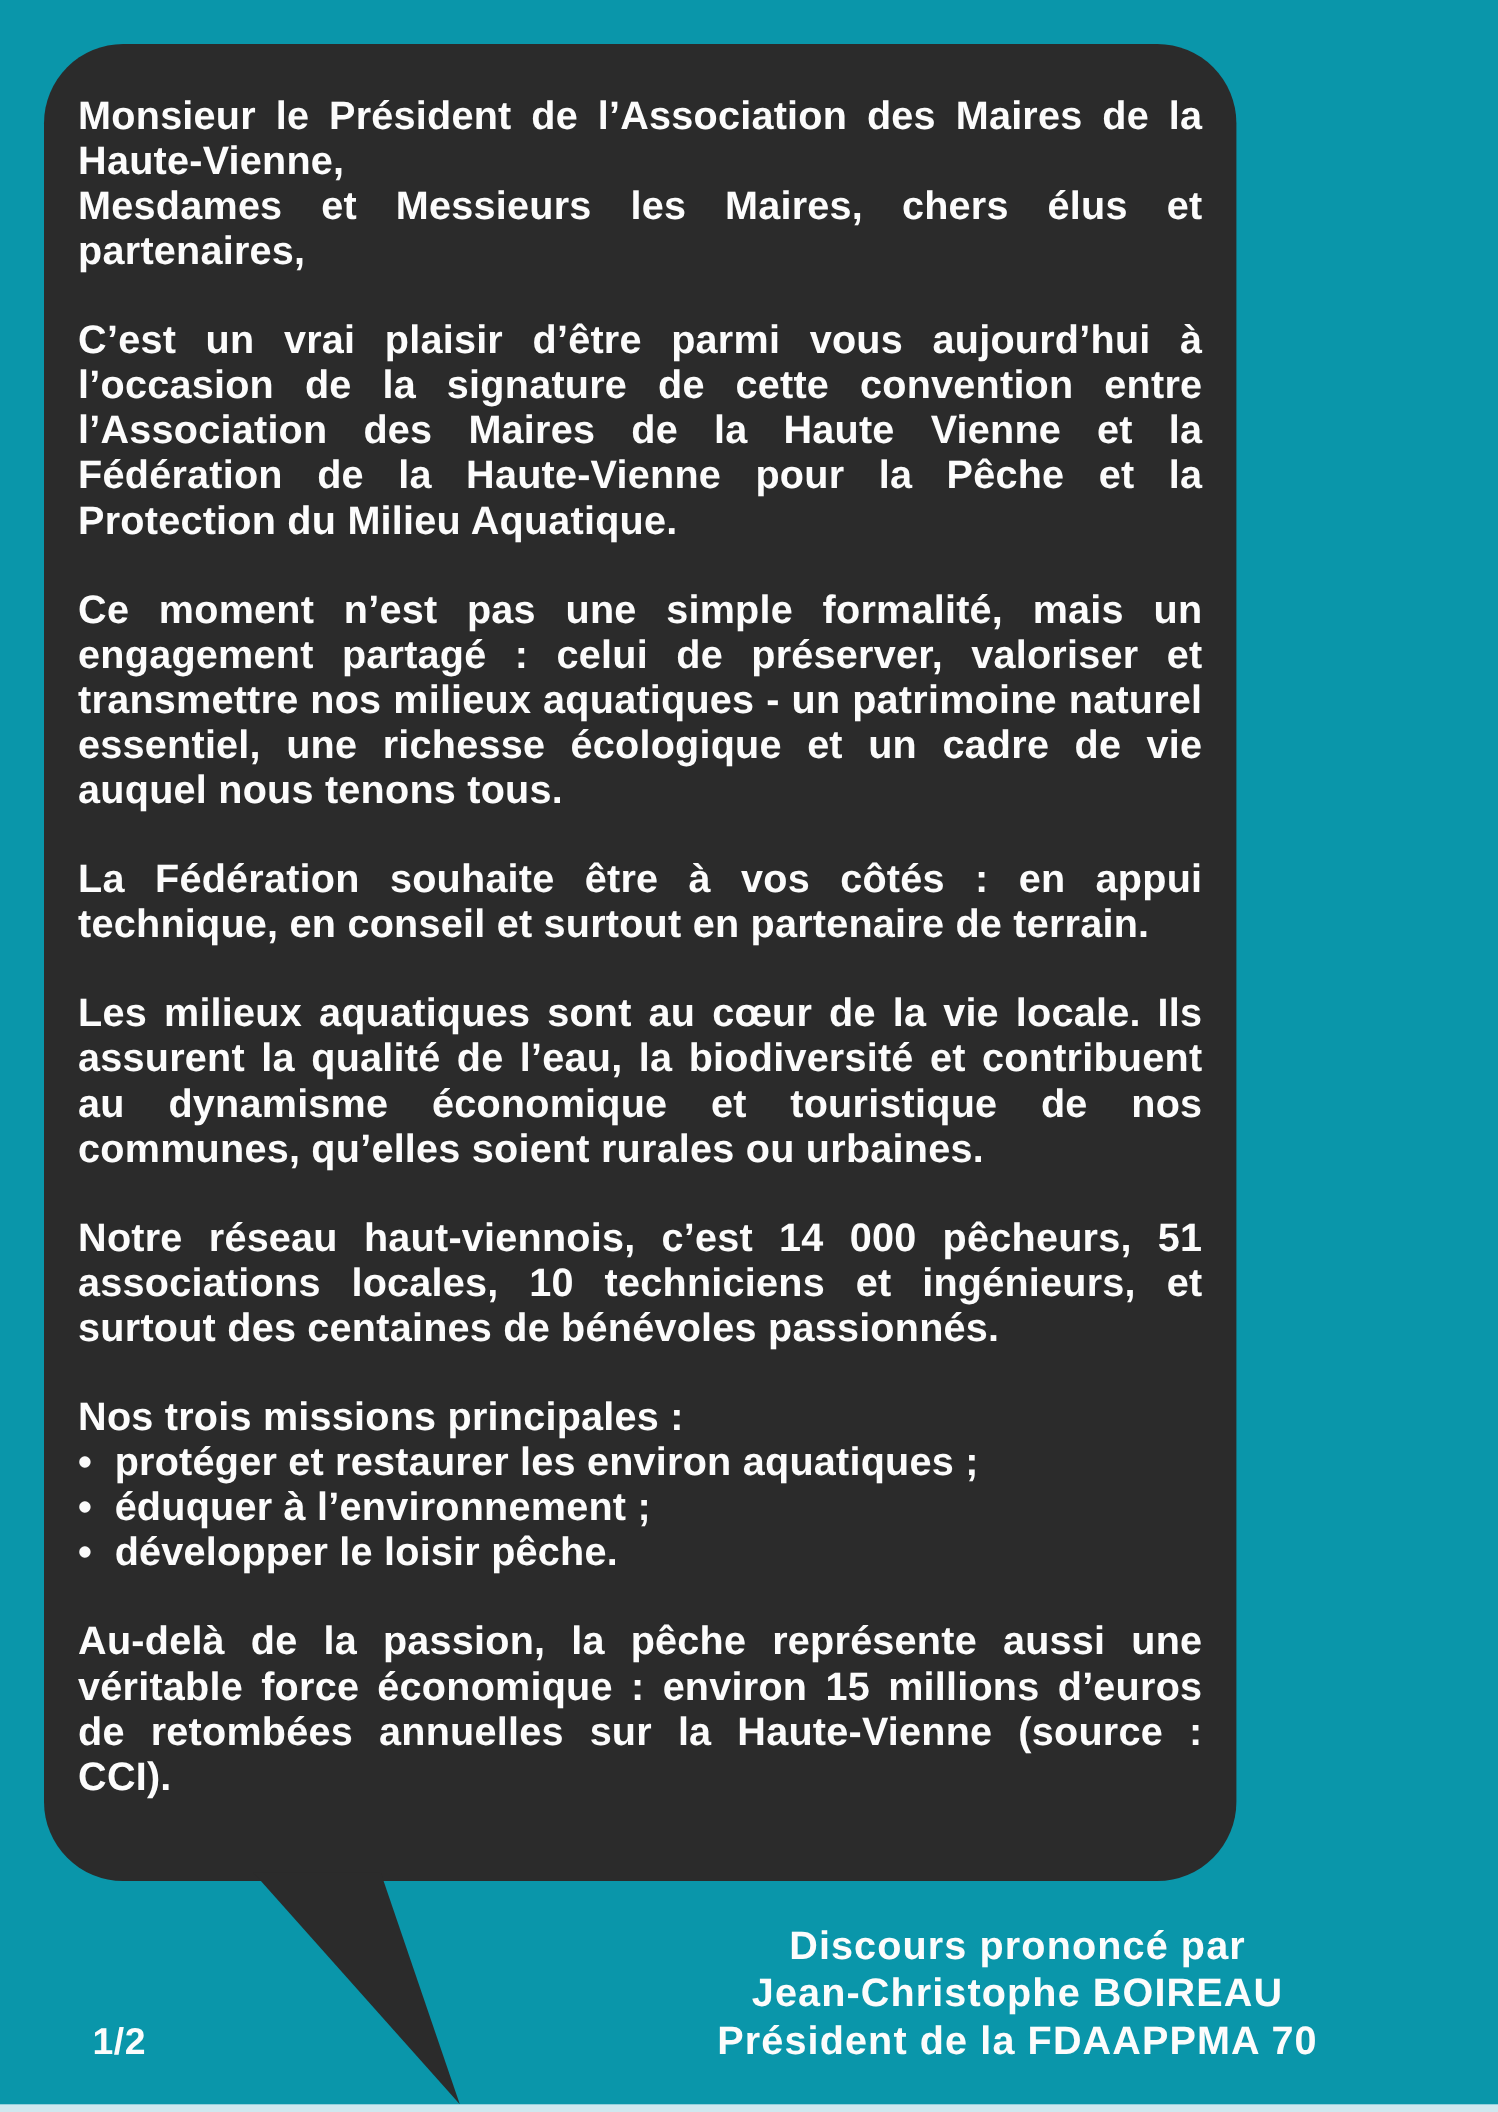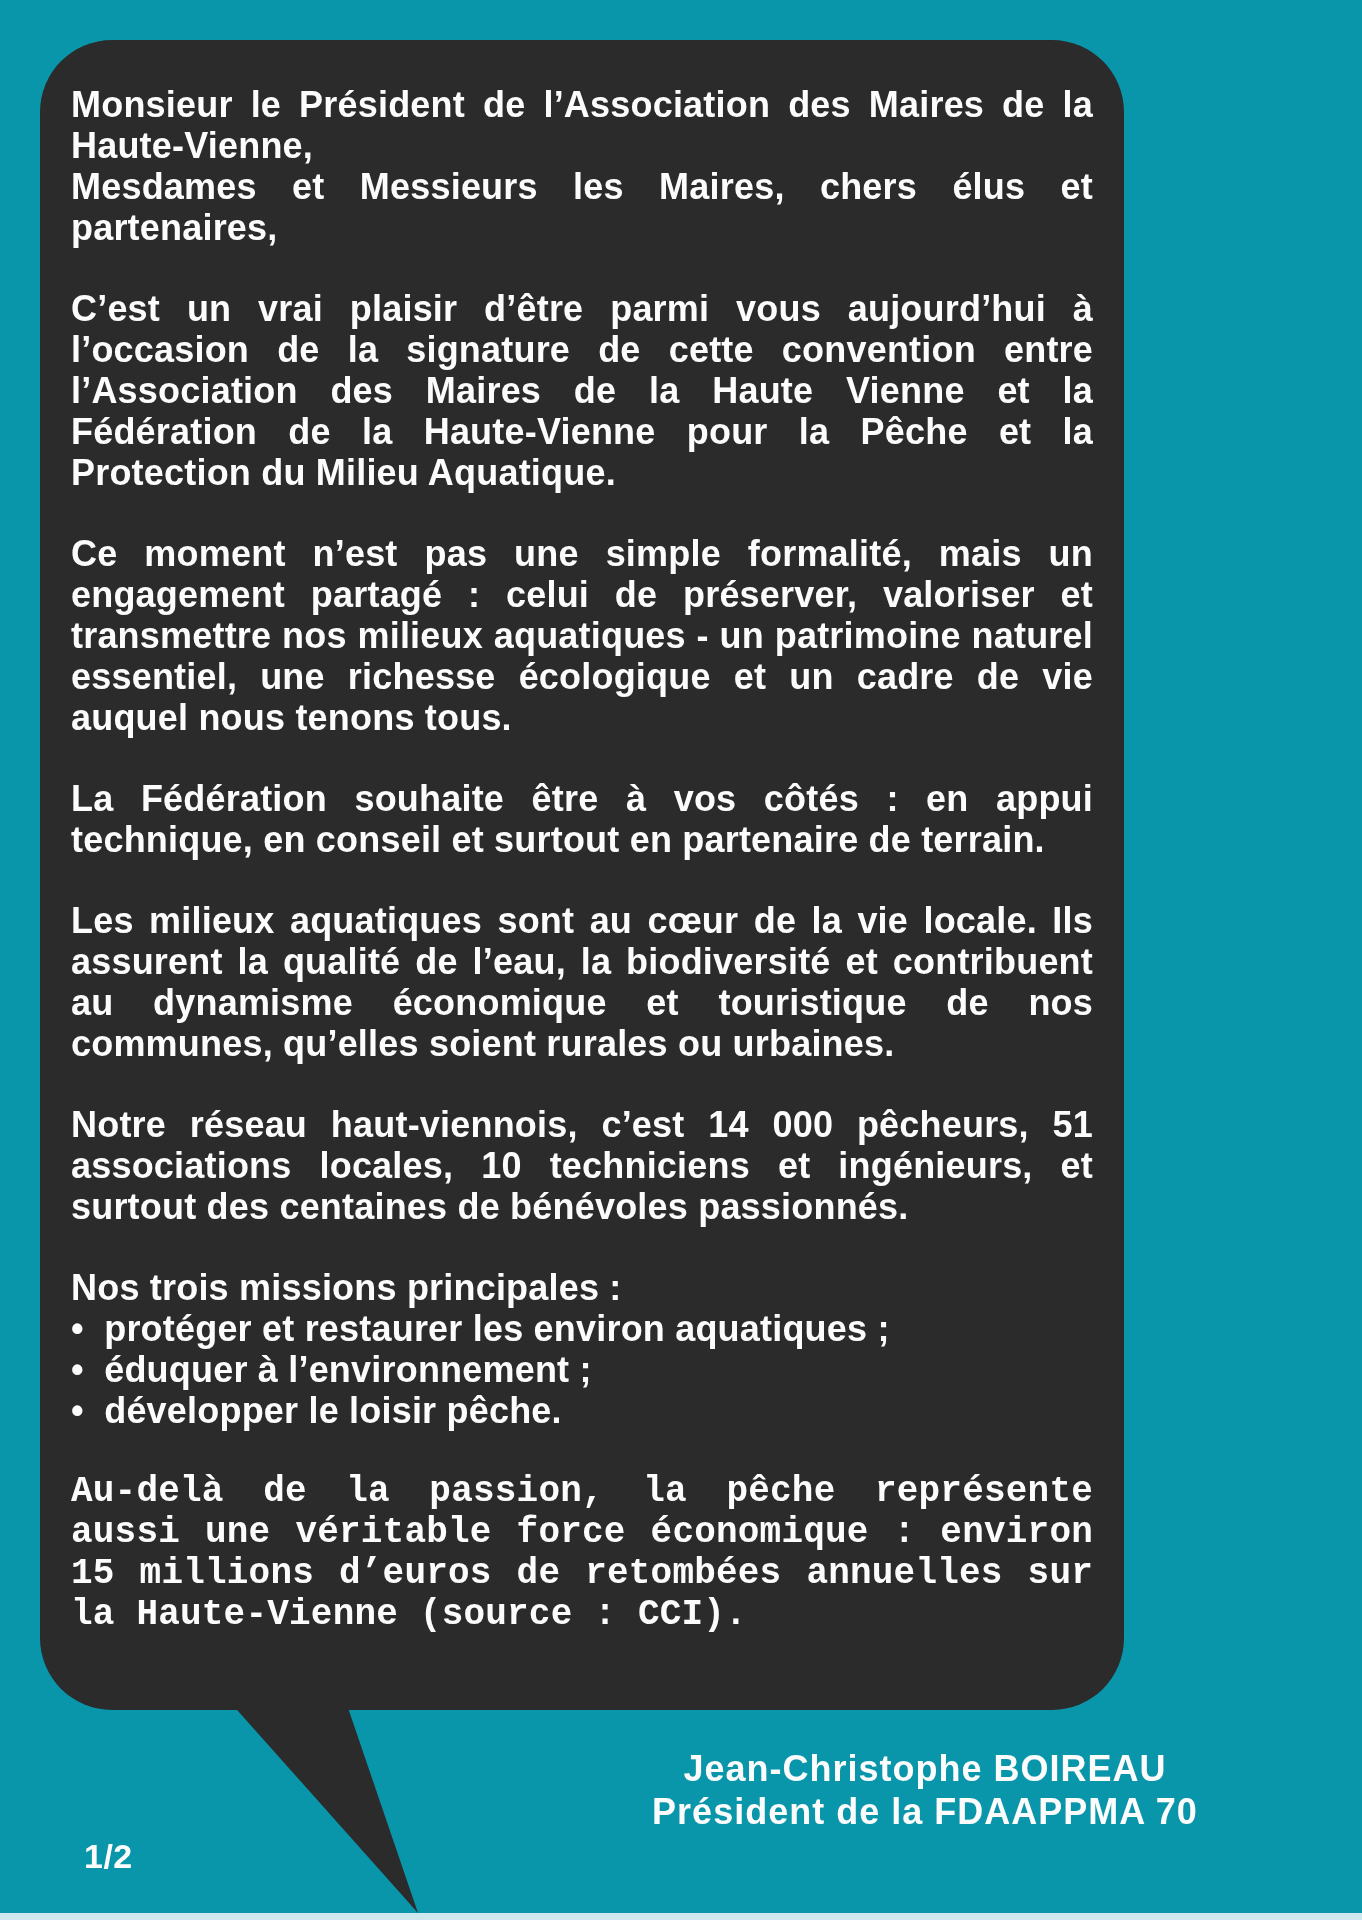--- a/index.html
+++ b/index.html
@@ -29,21 +29,21 @@
   .bubble p{
     font-size:36px;
     font-weight:bold;
     line-height:41px;
     letter-spacing:0.2px;
     text-align:justify;
     white-space:pre-wrap;
     color:var(--text,#fcfcfc);
     margin:0 0 40px 0;
   }
-  .bubble p:last-child{margin-bottom:16px;font-family:Liberation Mono, monospace;}
+  .bubble p:last-child{margin-bottom:16px;}
   .tail{
     position:absolute;
     left:0;top:1702px;
     width:500px;height:215px;
     display:block;
   }
   .tail polygon{fill:var(--bubble,#2b2b2b);}
   .page-indicator{
     position:absolute;
     left:84px;top:1809px;
@@ -89,17 +89,18 @@
   <p>Au-delà de la passion, la pêche représente aussi une véritable force économique : environ 15 millions d’euros de retombées annuelles sur la Haute-Vienne (source : CCI).</p>
 </div>
 
 <svg class="tail" viewBox="0 0 500 215" width="500" height="215" aria-hidden="true">
   <polygon points="230,0 346,0 418,211"></polygon>
 </svg>
 
 <div class="page-indicator">1/2</div>
 
 <div class="credit">
+  <div>Discours prononcé par</div>
   <div>Jean-Christophe BOIREAU</div>
   <div>Président de la FDAAPPMA 70</div>
 </div>
 
 <div class="bottom-strip"></div>
 
 </body></html>

